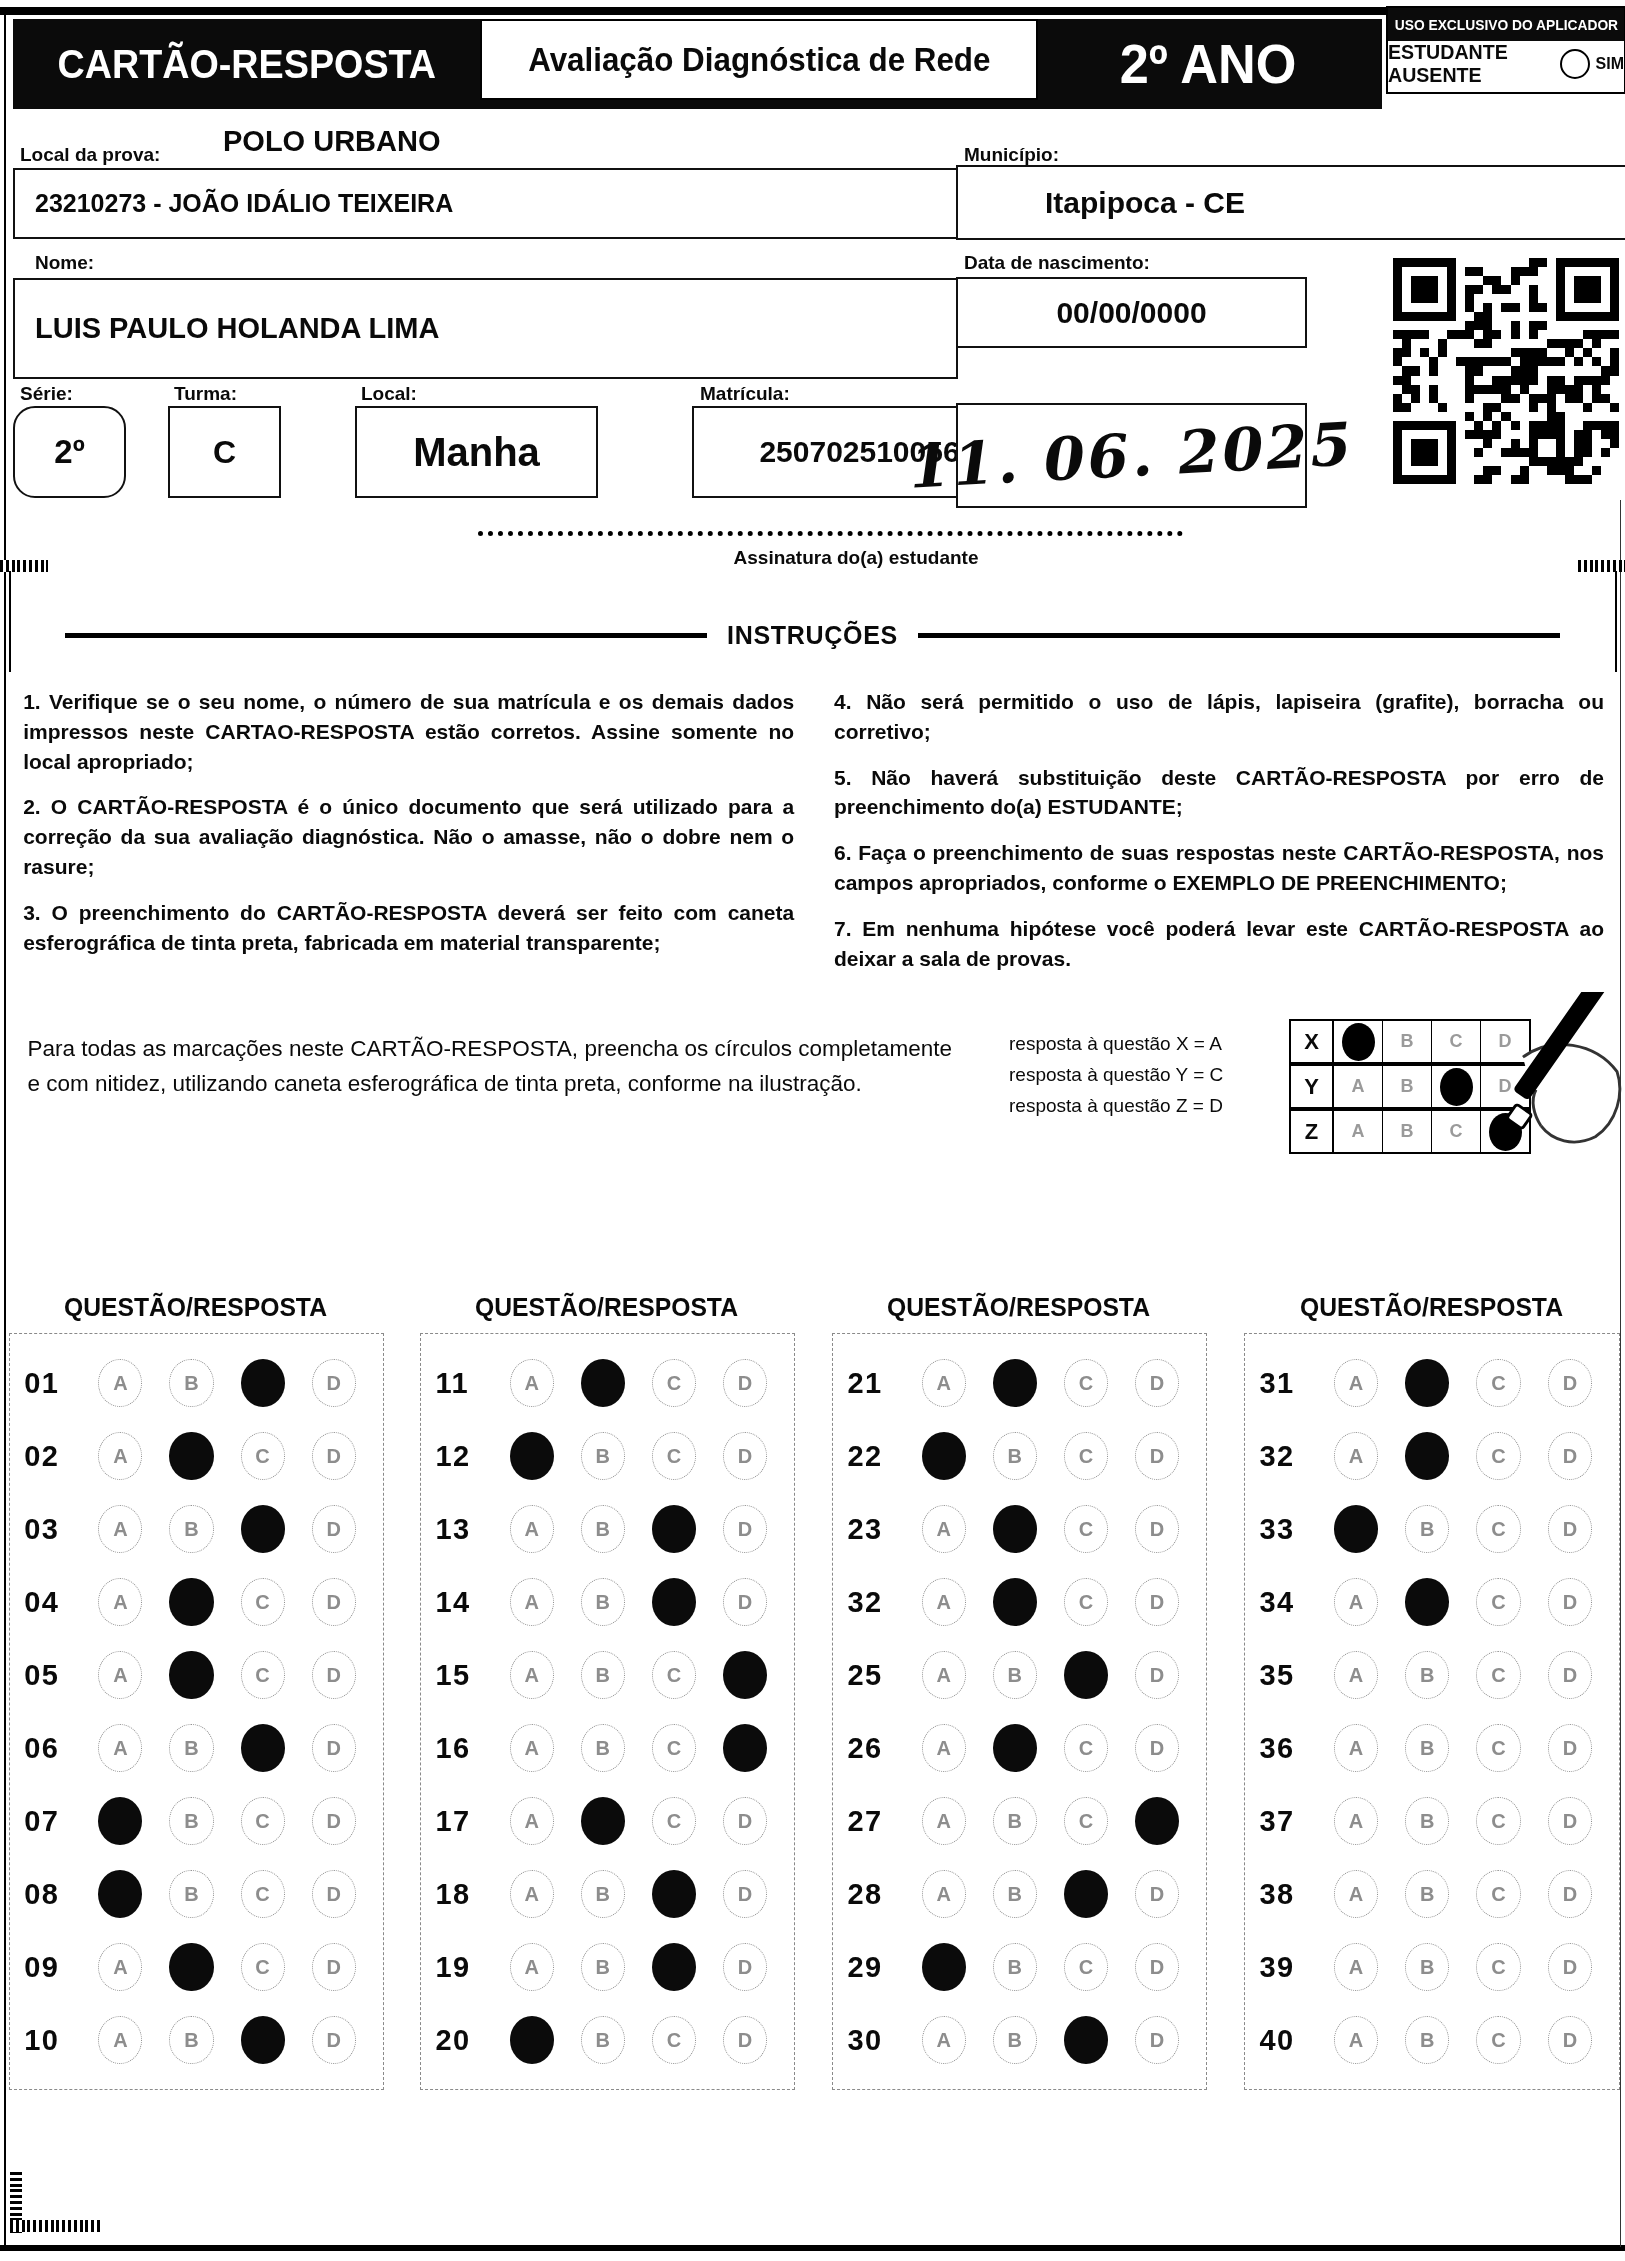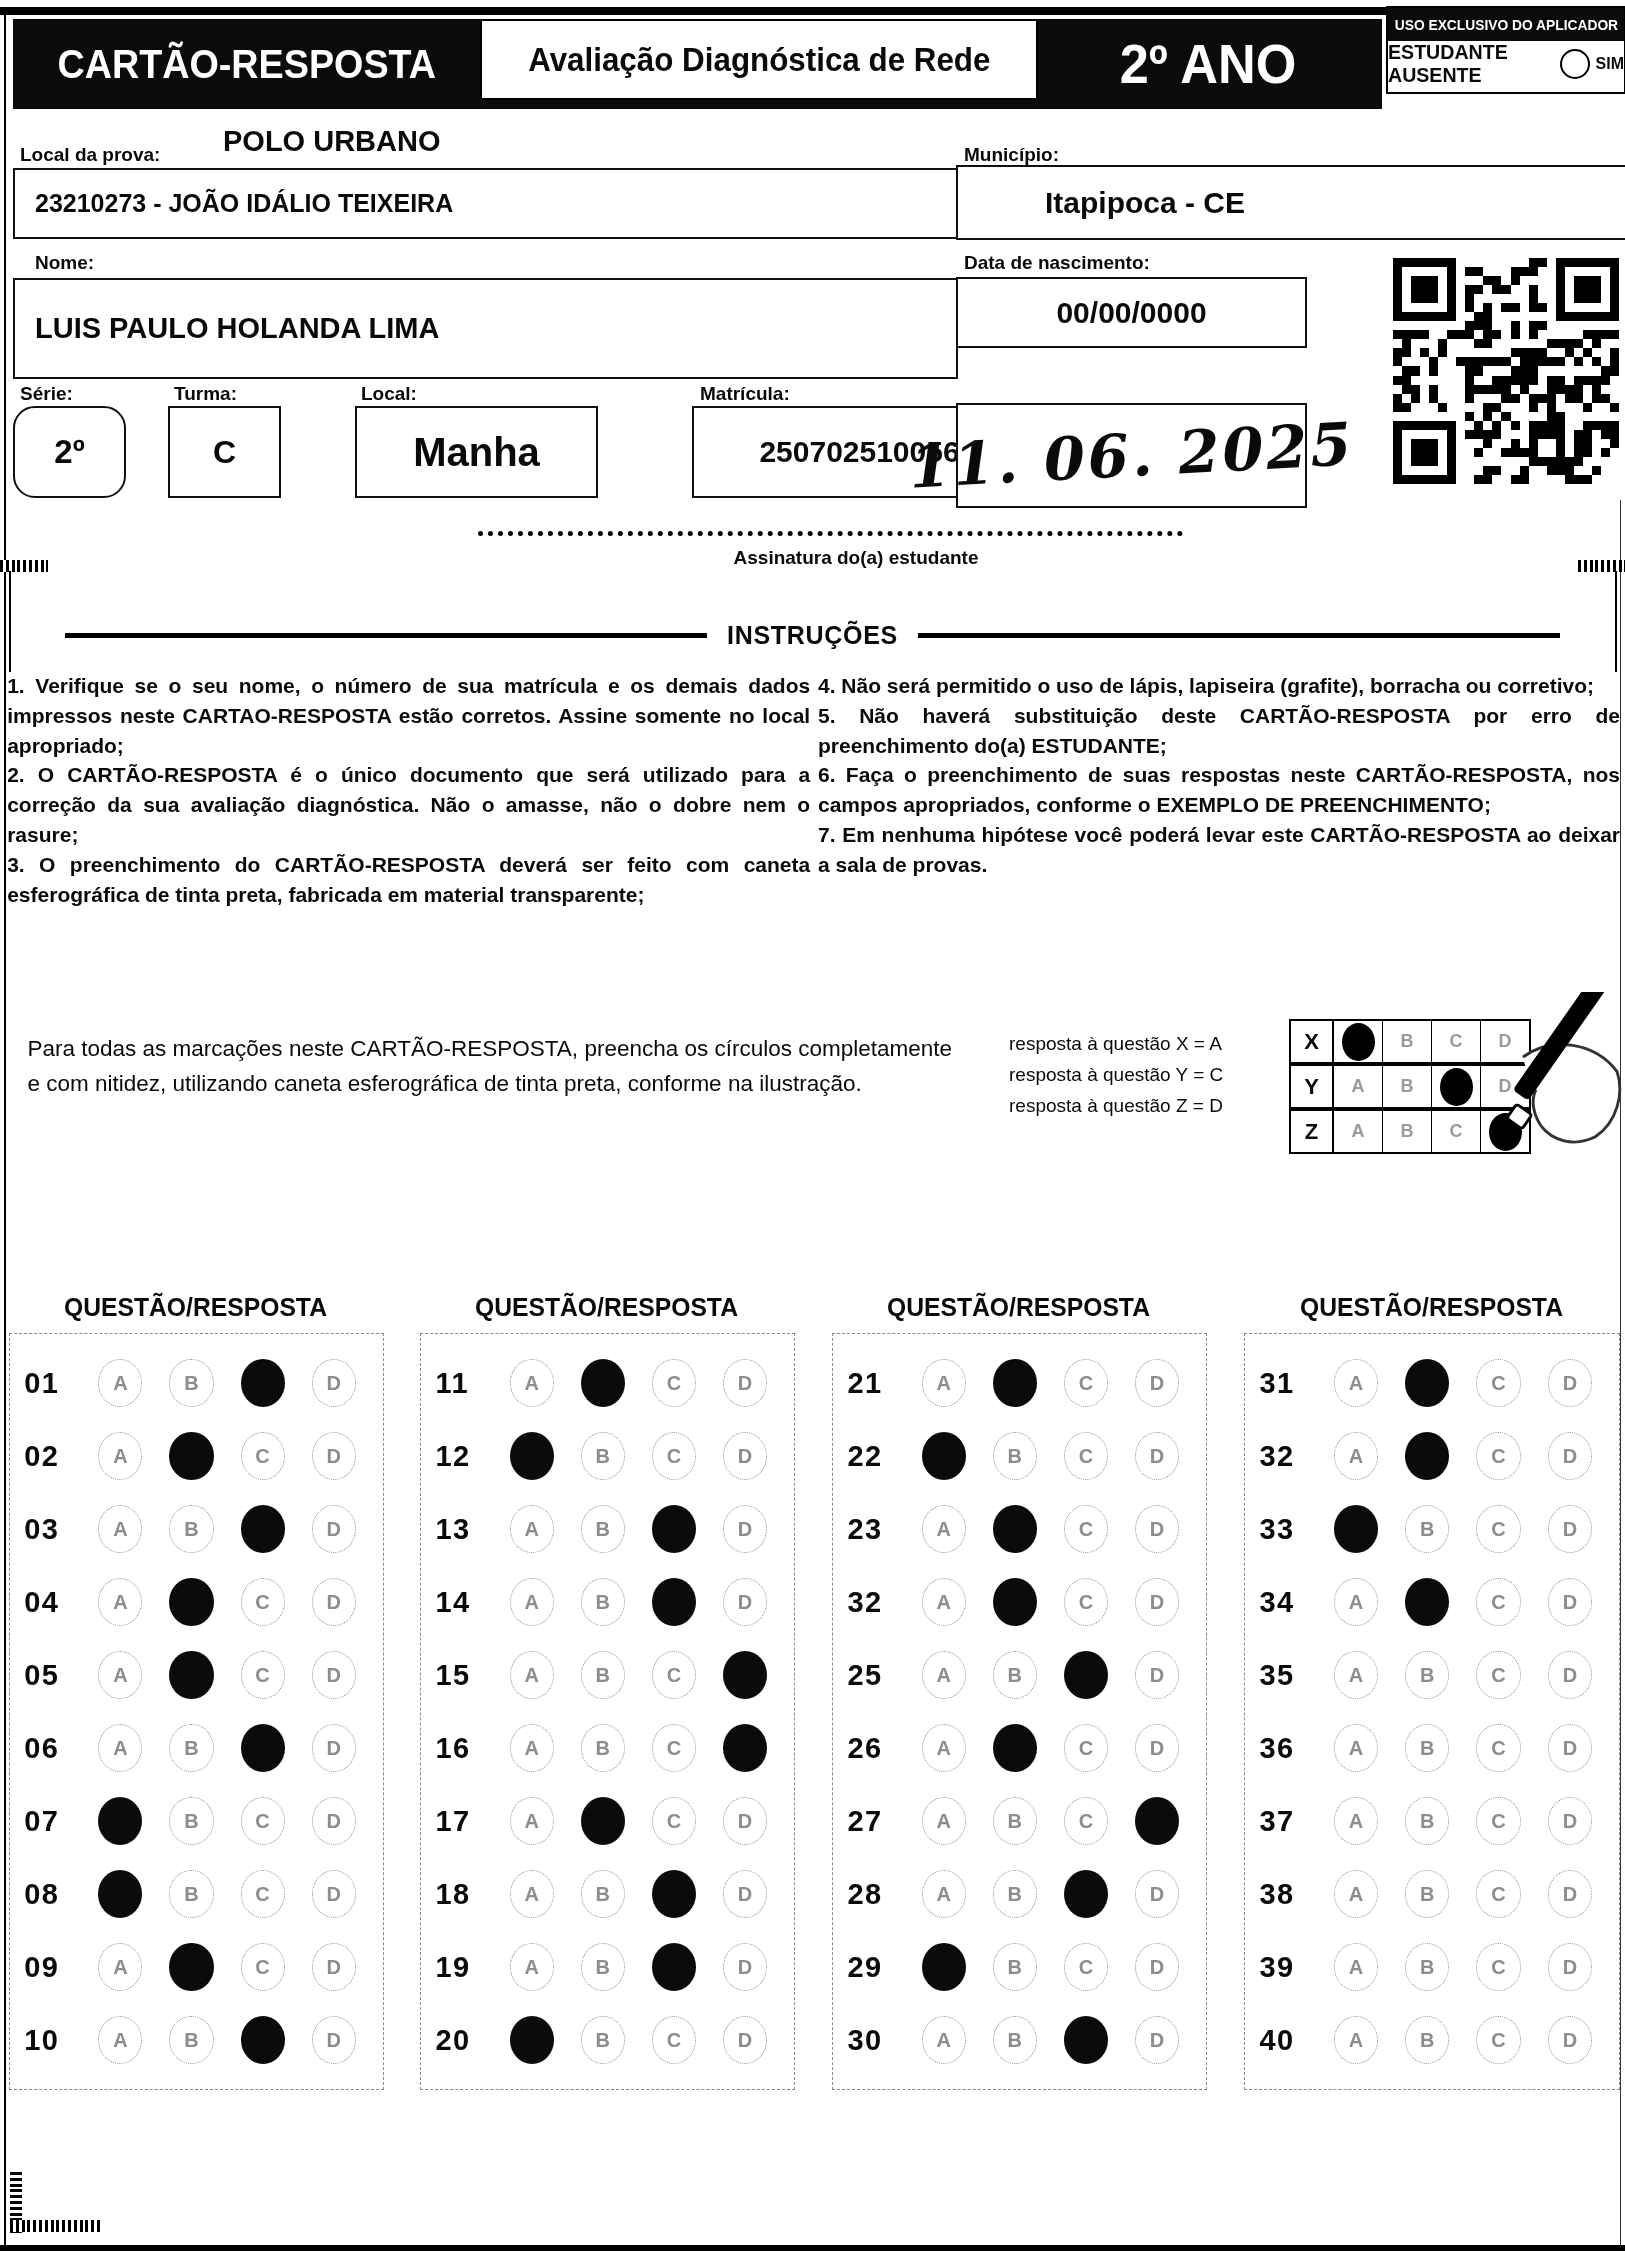--- a/index.html
+++ b/index.html
@@ -48,21 +48,21 @@
 
   .hatch-h { height:11.6px; background:repeating-linear-gradient(90deg,#000 0 2.9px,#fff 2.9px 5.8px); }
   .hatch-v { width:11.6px; background:repeating-linear-gradient(0deg,#000 0 2.9px,#fff 2.9px 5.8px); }
   .thinline { background:#000; }
 
   
   .instr-head { left:65px; top:621px; width:1495px; display:flex; align-items:center; gap:20px; }
   .instr-head::before,.instr-head::after { content:""; flex:1; height:5px; background:#000; }
   .instr-title { font-size:25px; font-weight:bold; letter-spacing:0.7px; }
   .instr-col { font-size:21px; font-weight:bold; line-height:1.42; text-align:justify; }
-  .instr-col p { margin:0; }
+  .instr-col p { margin:16px; }
 
   
   .ex-note { font-size:22.5px; line-height:1.55; }
   .ex-legend { font-size:19px; line-height:1.62; font-weight:normal; }
   .ex-legend div { white-space:nowrap; }
   .ex-grid { border:2.9px solid #000; background:#fff; }
   .ex-row { display:flex; border-bottom:4.3px solid #000; }
   .ex-row:last-child { border-bottom:none; }
   .ex-cell { width:48px; height:41px; border-right:1.4px solid #000; display:flex; align-items:center; justify-content:center; }
   .ex-cell:last-child { border-right:none; }

